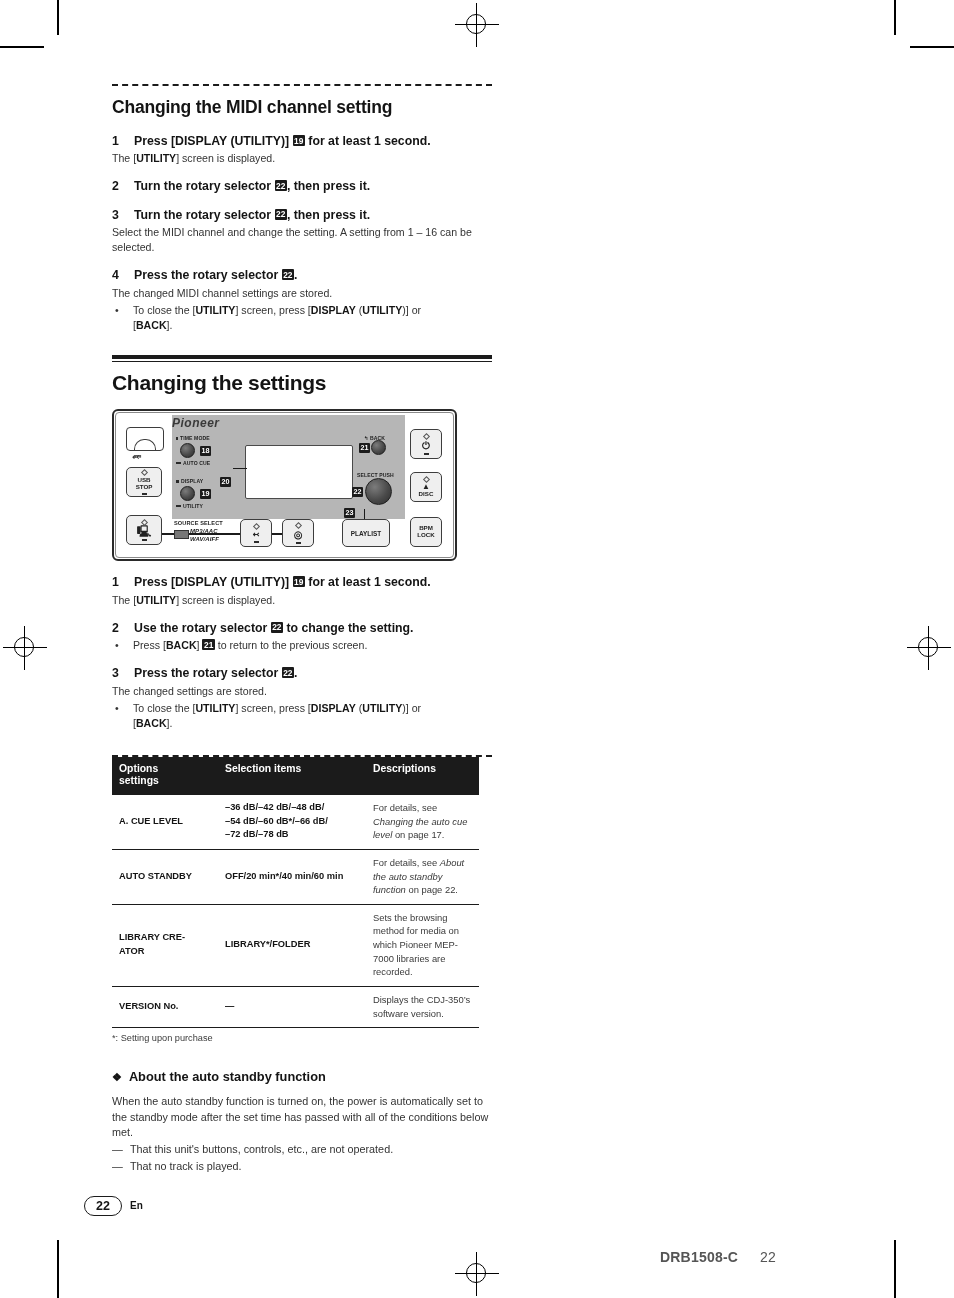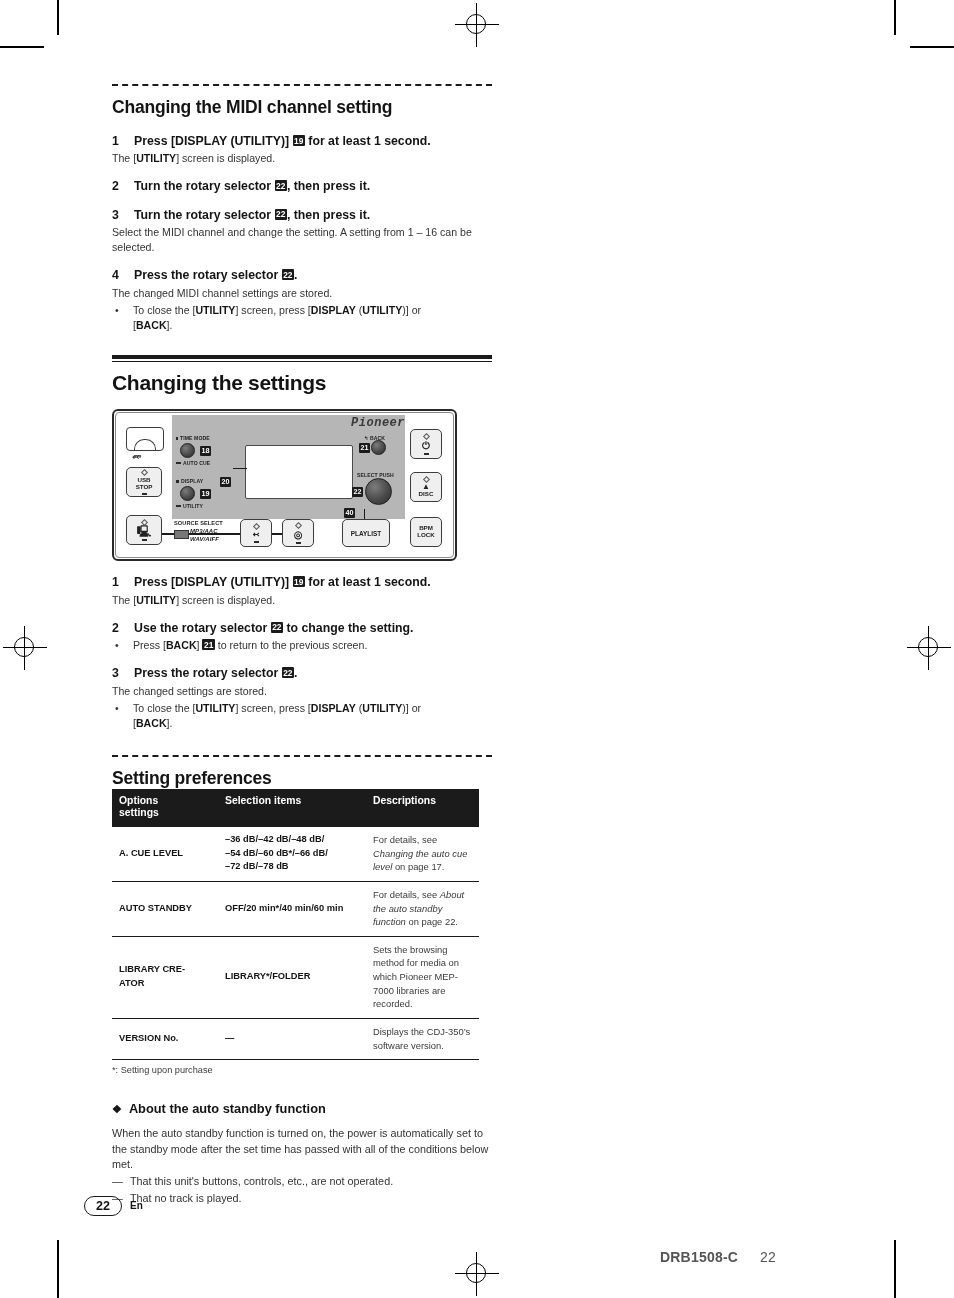--- a/index.html
+++ b/index.html
@@ -119,22 +119,22 @@
     border-radius: 4px;
     box-sizing: border-box;
   }
   .panel-grey {
     position: absolute;
     left: 60px; top: 6px; width: 233px; bottom: 42px;
     background: #b6b6b6;
   }
   .logo {
     position: absolute; left: 60px; top: 7px; width: 233px;
-    text-align: right;
-    font-family: Liberation Mono, monospace;
+    text-align: left;
+    font-family: Liberation Sans, sans-serif;
     font-style: italic;
     font-weight: bold;
     font-size: 12px;
     letter-spacing: 0.5px;
     color: #3a3a3a;
   }
   .lcd {
     position: absolute;
     left: 133px; top: 36px; width: 108px; height: 54px;
     background: #ffffff;
@@ -391,21 +391,21 @@
     <div class="lead" style="left:121px; top:58.5px; width:14px; height:1.4px;"></div>
 
     <div class="tiny-lbl" style="left:252px; top:26px;">↰ BACK</div>
     <div class="chip-dev" style="left:247px; top:34px;">21</div>
     <div class="knob" style="left:259px; top:31px; width:15px; height:15px;"></div>
 
     <div class="tiny-lbl" style="left:245px; top:63px;">SELECT PUSH</div>
     <div class="chip-dev" style="left:240px; top:78px;">22</div>
     <div class="knob" style="left:253px; top:69px; width:27px; height:27px;"></div>
 
-    <div class="chip-dev" style="left:232px; top:99px;">40</div>
+    <div class="chip-dev" style="left:232px; top:99px;">23</div>
     <div class="lead" style="left:252px; top:100px; width:1.4px; height:10px;"></div>
     <div class="btn" style="left:230px; top:110px; width:48px; height:28px; font-size:6.4px;">
       <div>PLAYLIST</div>
     </div>
 
     <div class="tiny-lbl" style="left:62px; top:111px; font-size:5.6px;">SOURCE SELECT</div>
     <div class="lead" style="left:50px; top:124px; width:70px; height:1.2px;"></div>
     <div style="position:absolute; left:62px; top:121px; width:13px; height:7px; background:#777; border:0.8px solid #333;"></div>
     <div class="tiny-lbl" style="left:78px; top:119px; font-style:italic; font-size:6px;">MP3/AAC</div>
     <div class="tiny-lbl" style="left:78px; top:127px; font-style:italic; font-size:6px;">WAV/AIFF</div>
@@ -460,21 +460,20 @@
   </div>
   <div class="detail">The changed settings are stored.</div>
   <div class="bullet">
     <span class="dot">•</span>
     <span class="btxt">To close the [<b>UTILITY</b>] screen, press [<b>DISPLAY</b> (<b>UTILITY</b>)] or<br>[<b>BACK</b>].</span>
   </div>
 
   <div style="margin-top:24px;">
     <div class="dashed-rule"></div>
   </div>
-  <h2 class="sub-head" style="margin-bottom:0;">Setting preferences</h2>
 
   <table class="prefs">
     <thead>
       <tr>
         <th style="width:92px;"><span>Options</span><br><span>settings</span></th>
         <th style="width:134px;">Selection items</th>
         <th>Descriptions</th>
       </tr>
     </thead>
     <tbody>

